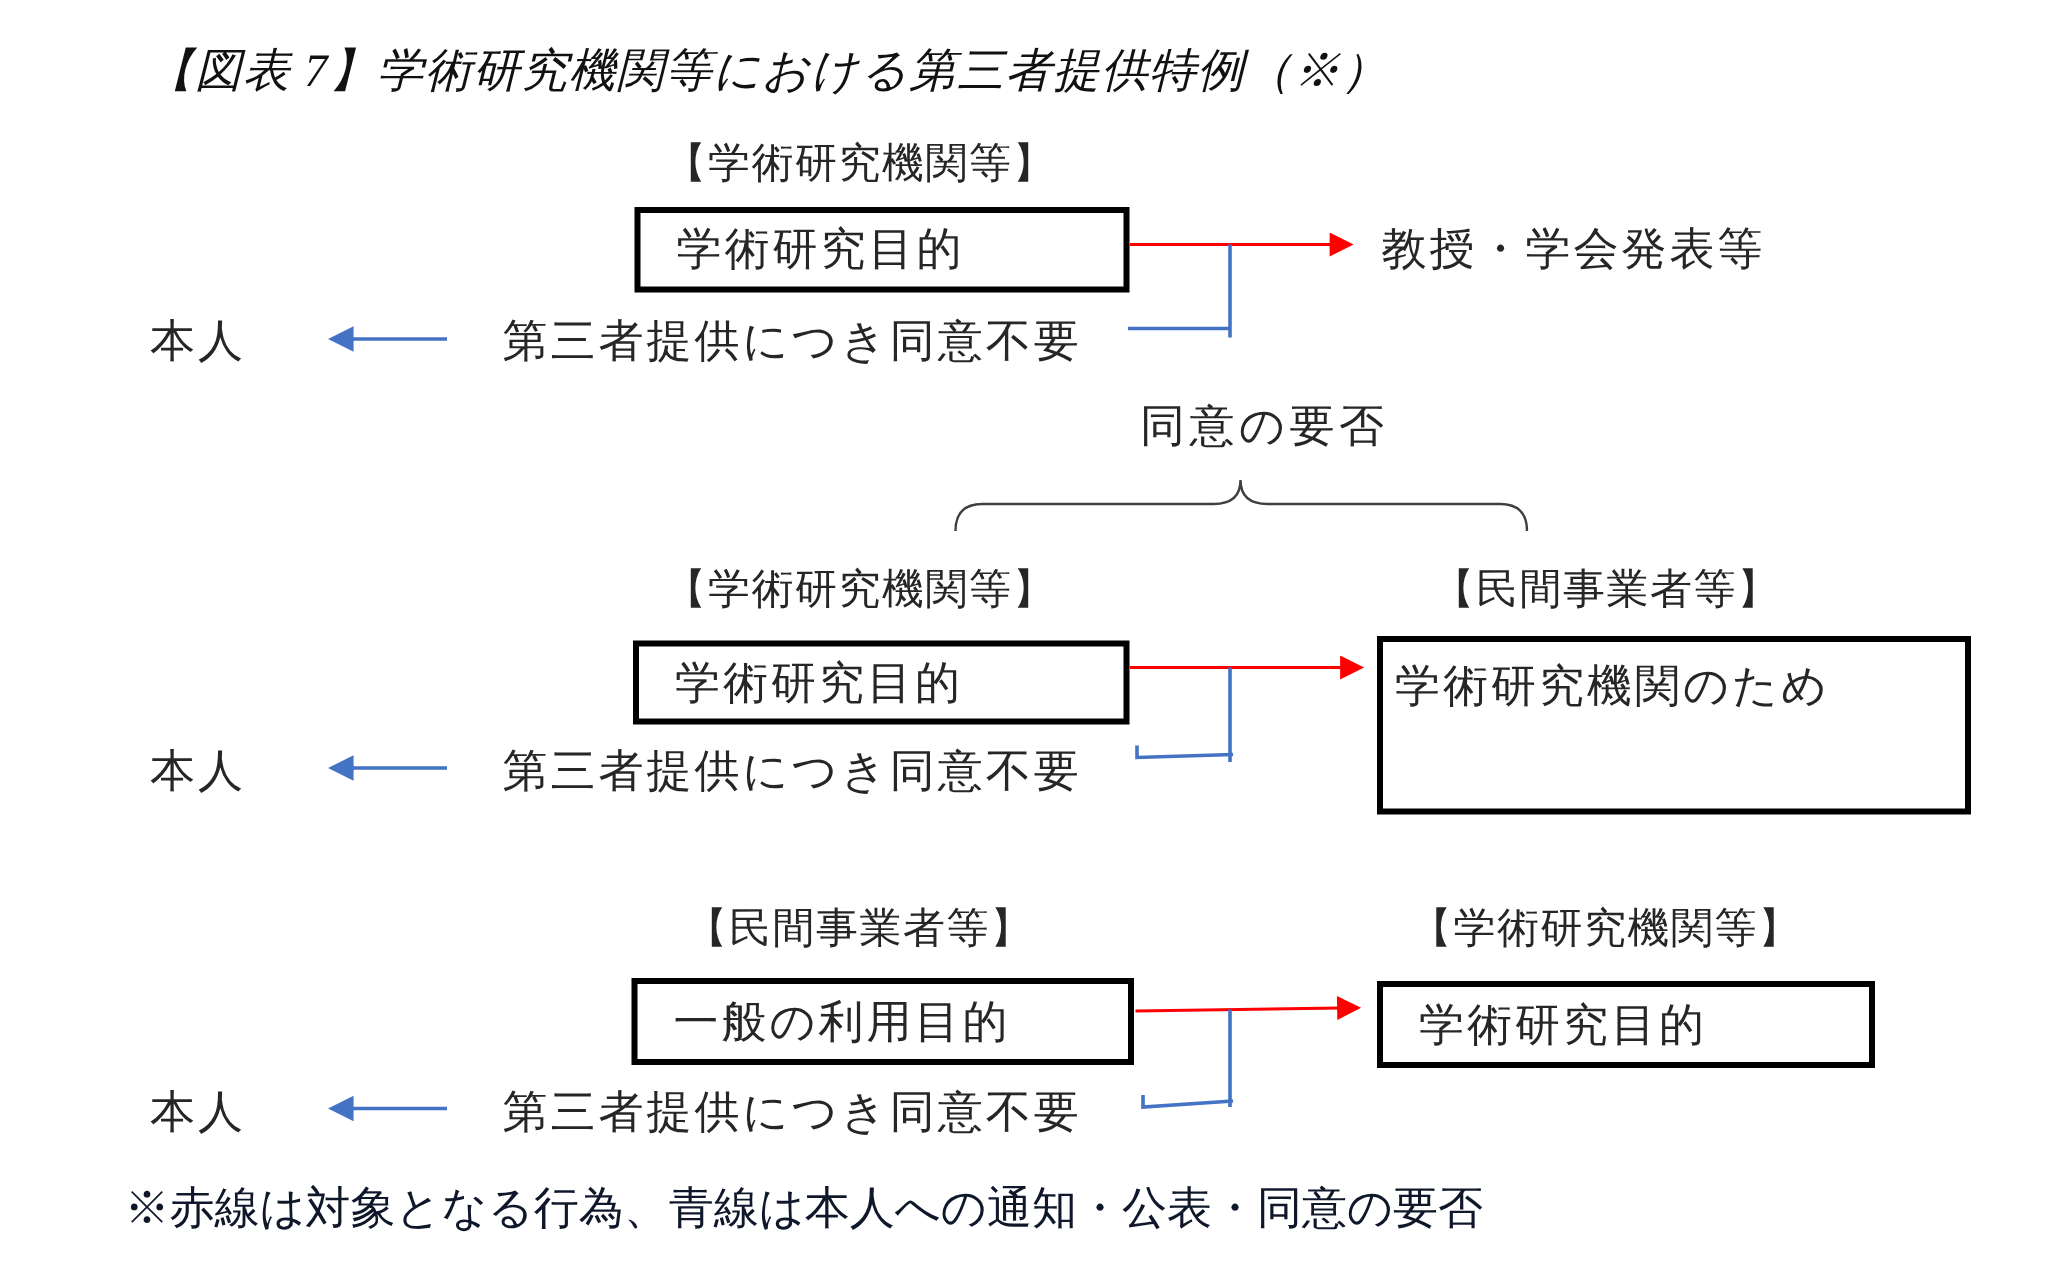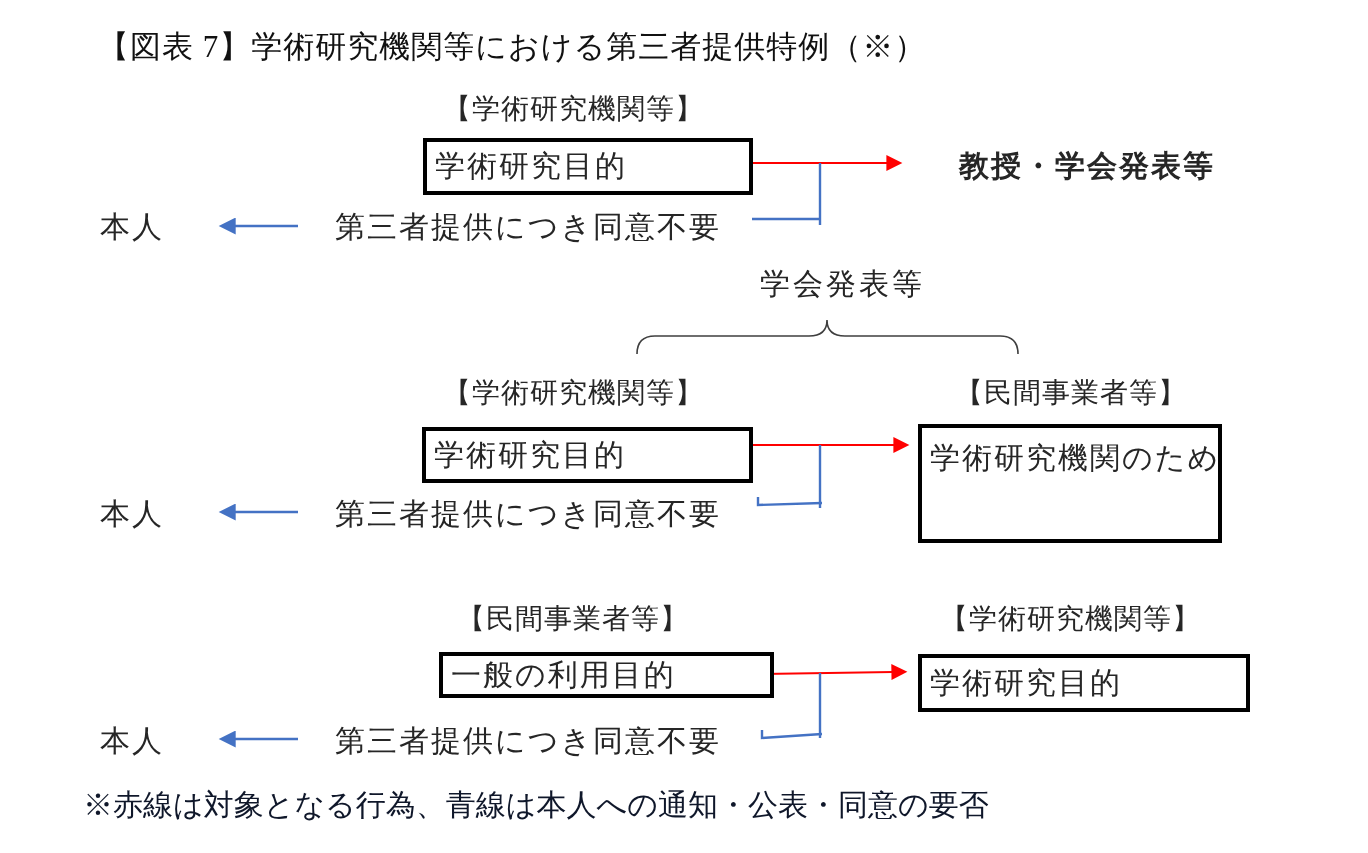--- a/index.html
+++ b/index.html
@@ -2,25 +2,25 @@
 <html style="--red: #ff0000; --blue: #4472c4;"><head>
 <meta charset="utf-8">
 <style>
   :root { --red:#ff0000; --blue:#4472c4; --ink:#262626; --line:#3f3f3f; }
   * { margin:0; padding:0; box-sizing:border-box; }
   body { background:#ffffff; font-family:"Liberation Sans", sans-serif; }
   .canvas { position:relative; width:1368px; height:853px; background:#ffffff; overflow:hidden; }
   .abs { position:absolute; white-space:nowrap; }
   .svg-layer { position:absolute; left:0; top:0; z-index:1; }
   .txt-layer { z-index:2; }
-  .title { font-family:"Liberation Serif", serif; font-size:31px; color:#111111; letter-spacing:1px; }
+  .title { font-family:"Liberation Serif", serif; font-size:31px; color:#111111; letter-spacing:1px;font-style:italic; }
   .gothic { font-size:30px; color:var(--ink); letter-spacing:2px; font-weight:400; }
   .org { font-size:28px; color:var(--ink); letter-spacing:1px; }
   .pbox { border:4px solid #000000; background:#ffffff; display:flex; align-items:center;
-          padding-left:8px; font-size:30px; color:var(--ink); letter-spacing:2px; }
+          padding-left:24px; font-size:30px; color:var(--ink); letter-spacing:2px; }
   .pbox2 { border:4px solid #000000; background:#ffffff; padding:3px 0 0 8px;
            font-size:30px; color:var(--ink); letter-spacing:2px; line-height:53px; }
   .footnote { font-family:"Liberation Serif", serif; font-size:30px; color:#0f172a; }
   .stroke-red { stroke:var(--red); stroke-width:2; fill:none; }
   .stroke-blue { stroke:var(--blue); stroke-width:2.4; fill:none; }
   .stroke-line { stroke:var(--line); stroke-width:1.6; fill:none; }
   .fill-red { fill:var(--red); }
   .fill-blue { fill:var(--blue); }
 </style>
 </head>
@@ -75,40 +75,40 @@
       <line x1="298" y1="739" x2="234" y2="739" class="stroke-blue" marker-end="url(#arrow-blue)"></line>
     </g>
   </svg>
 
   <div class="abs txt-layer title" style="left:98px; top:26px;">【図表 7】学術研究機関等における第三者提供特例（※）</div>
 
   <div class="abs txt-layer org" style="left:443px; top:90px;">【学術研究機関等】</div>
   <div class="abs txt-layer pbox" style="left:423px; top:138px; width:330px; height:57px;">
     <span>学術研究目的</span>
   </div>
-  <div class="abs txt-layer gothic" style="left:959px; top:146px;font-weight:bold;">教授・学会発表等</div>
+  <div class="abs txt-layer gothic" style="left:921px; top:146px;">教授・学会発表等</div>
   <div class="abs txt-layer gothic" style="left:100px; top:207px;">本人</div>
   <div class="abs txt-layer gothic" style="left:335px; top:207px;">第三者提供につき同意不要</div>
 
-  <div class="abs txt-layer gothic" style="left:760px; top:264px; letter-spacing:3px;">学会発表等</div>
+  <div class="abs txt-layer gothic" style="left:760px; top:264px; letter-spacing:3px;">同意の要否</div>
 
   <div class="abs txt-layer org" style="left:443px; top:374px;">【学術研究機関等】</div>
   <div class="abs txt-layer org" style="left:955px; top:374px;">【民間事業者等】</div>
   <div class="abs txt-layer pbox" style="left:422px; top:427px; width:331px; height:56px;">
     <span>学術研究目的</span>
   </div>
-  <div class="abs txt-layer pbox2" style="left:918px; top:424px; width:304px; height:119px;">
+  <div class="abs txt-layer pbox2" style="left:918px; top:424px; width:396px; height:119px;">
     <div>学術研究機関のため</div>
   </div>
   <div class="abs txt-layer gothic" style="left:100px; top:494px;">本人</div>
   <div class="abs txt-layer gothic" style="left:335px; top:494px;">第三者提供につき同意不要</div>
 
   <div class="abs txt-layer org" style="left:457px; top:600px;">【民間事業者等】</div>
   <div class="abs txt-layer org" style="left:940px; top:600px;">【学術研究機関等】</div>
-  <div class="abs txt-layer pbox" style="left:439px; top:652px; width:335px; height:46px;text-align:center;">
+  <div class="abs txt-layer pbox" style="left:421px; top:652px; width:335px; height:58px;text-align:center;">
     <span>一般の利用目的</span>
   </div>
   <div class="abs txt-layer pbox" style="left:918px; top:654px; width:332px; height:58px;">
     <span>学術研究目的</span>
   </div>
   <div class="abs txt-layer gothic" style="left:100px; top:721px;">本人</div>
   <div class="abs txt-layer gothic" style="left:335px; top:721px;">第三者提供につき同意不要</div>
 
   <div class="abs txt-layer footnote" style="left:83px; top:785px;">※赤線は対象となる行為、青線は本人への通知・公表・同意の要否</div>
 

